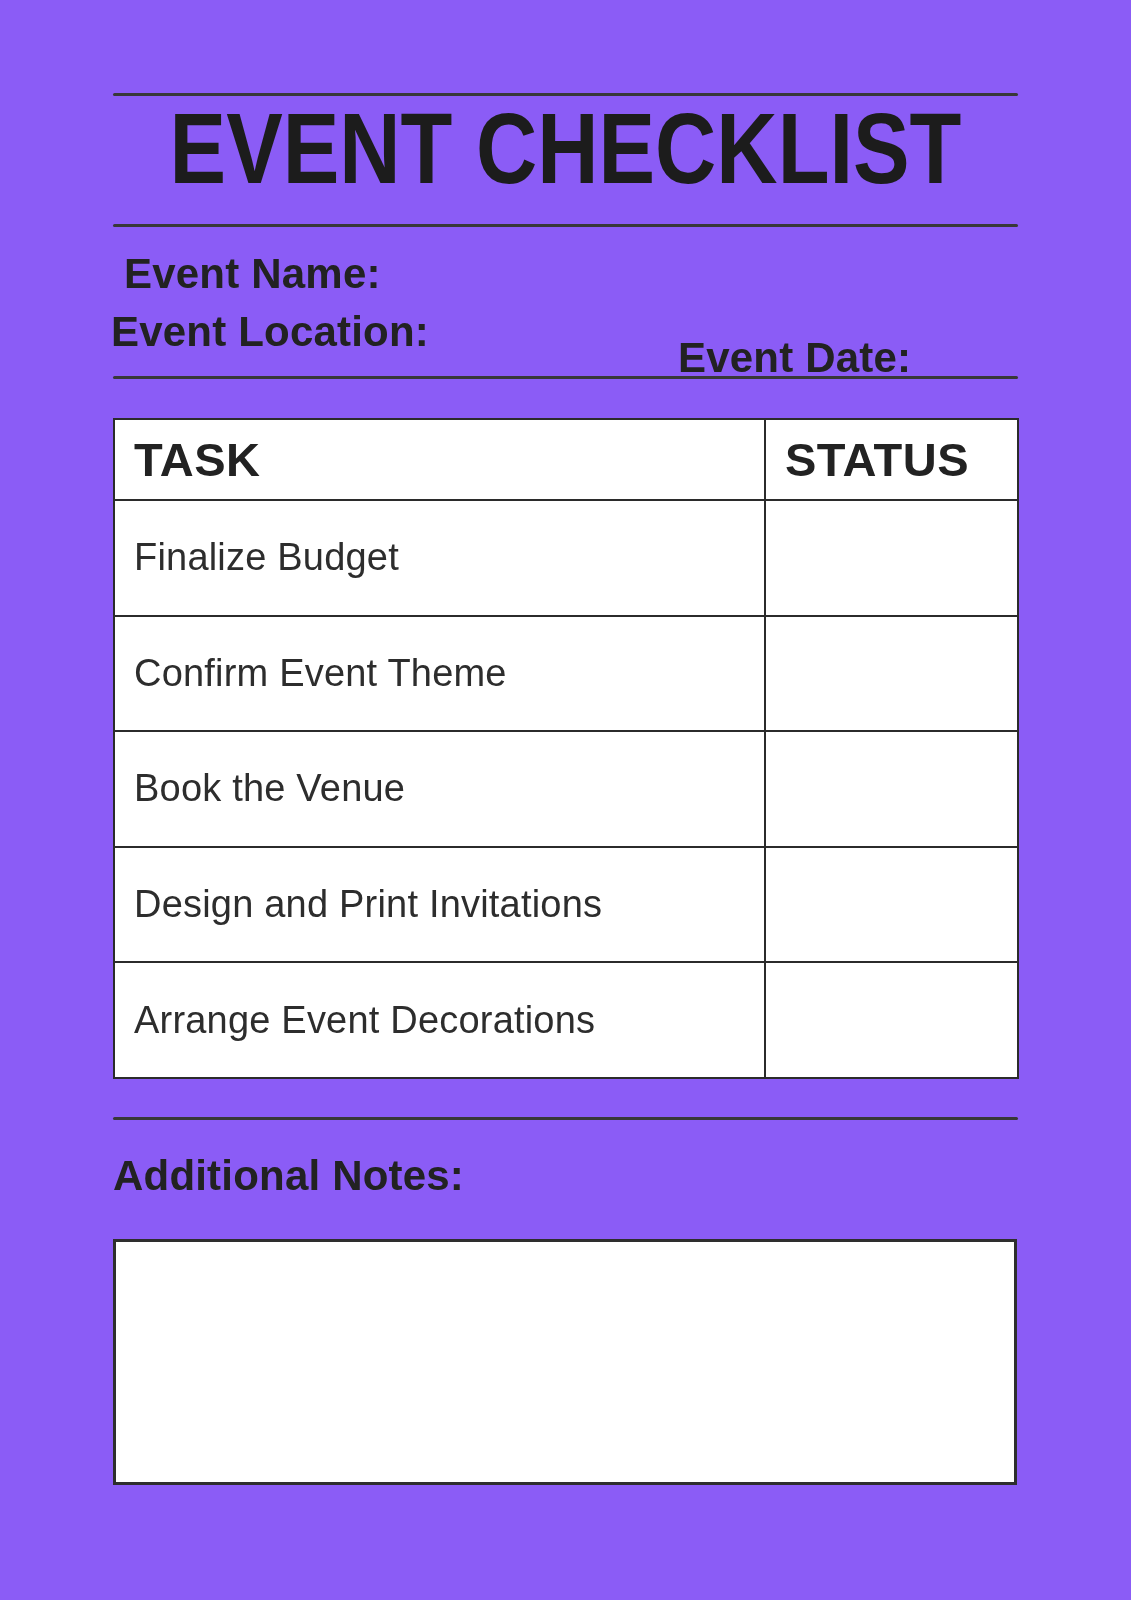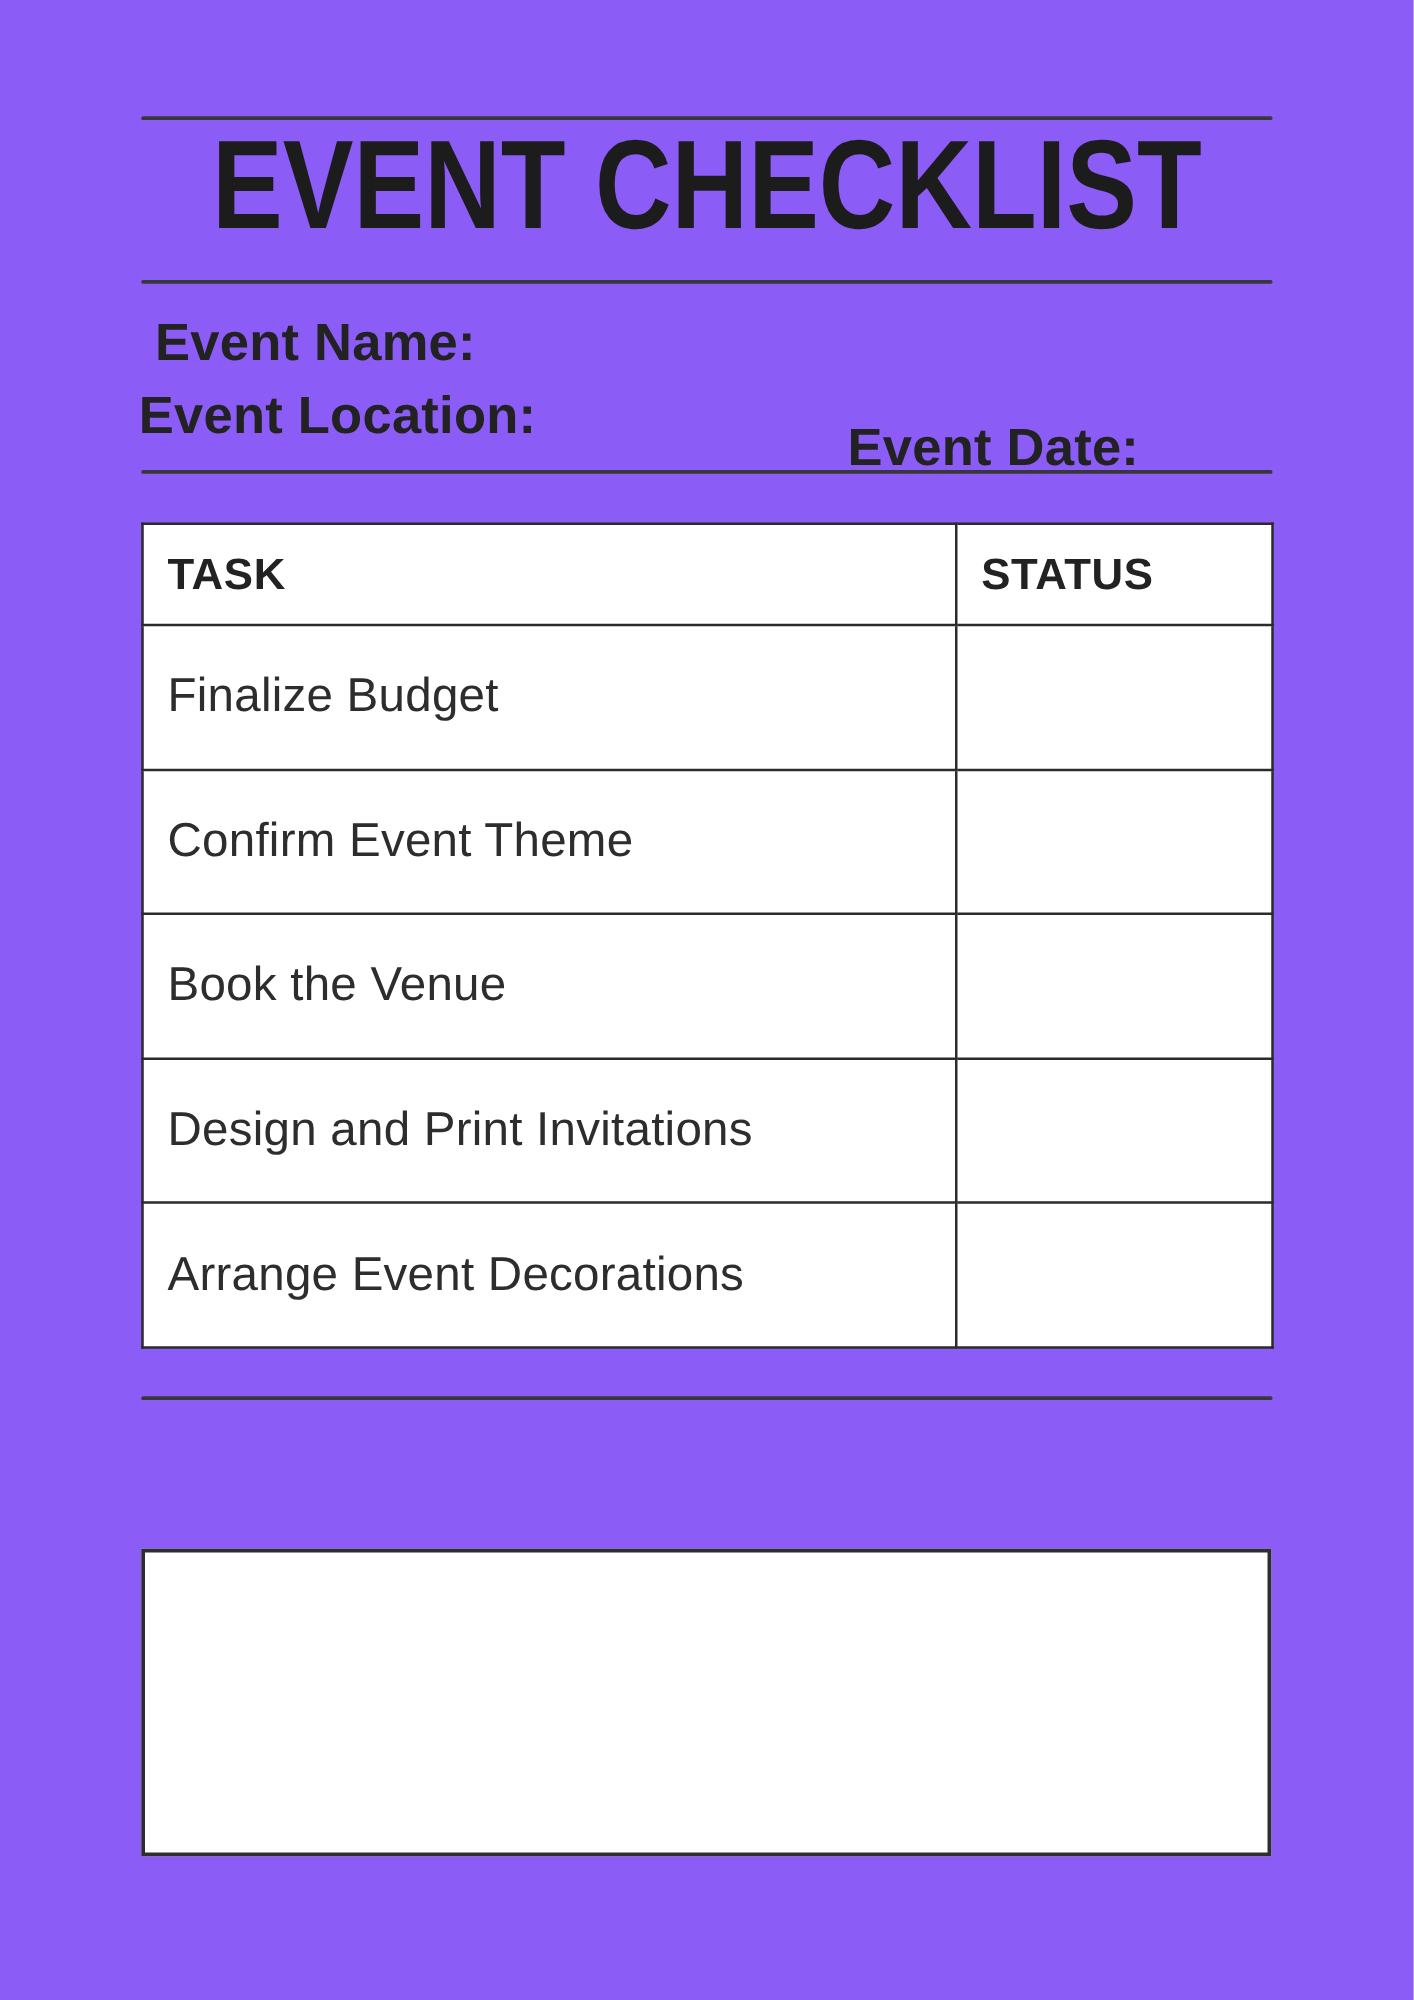--- a/index.html
+++ b/index.html
@@ -66,21 +66,21 @@
     border: 2px solid #2b2b2b;
     vertical-align: middle;
     padding-left: 19px;
     padding-right: 8px;
     background: #ffffff;
   }
   col.task-col { width: 651px; }
   col.status-col { width: 253px; }
   table.checklist th {
     text-align: left;
-    font-size: 35px;
+    font-size: 47px;
     font-weight: 700;
     letter-spacing: 0.5px;
     color: #222222;
     height: 81px;
   }
   table.checklist td {
     font-size: 38px;
     font-weight: 400;
     color: #2d2d2d;
     letter-spacing: 0.2px;
@@ -156,16 +156,17 @@
     <tr>
       <td class="task-cell">Arrange Event Decorations</td>
       <td class="status-cell"></td>
     </tr>
 
   </tbody>
   </table>
 
   <div class="rule rule-4"></div>
 
+  <span class="field-label notes-label">Additional Notes:</span>
 
   <div class="notes-box"></div>
 
 </div>
 
 </body></html>

